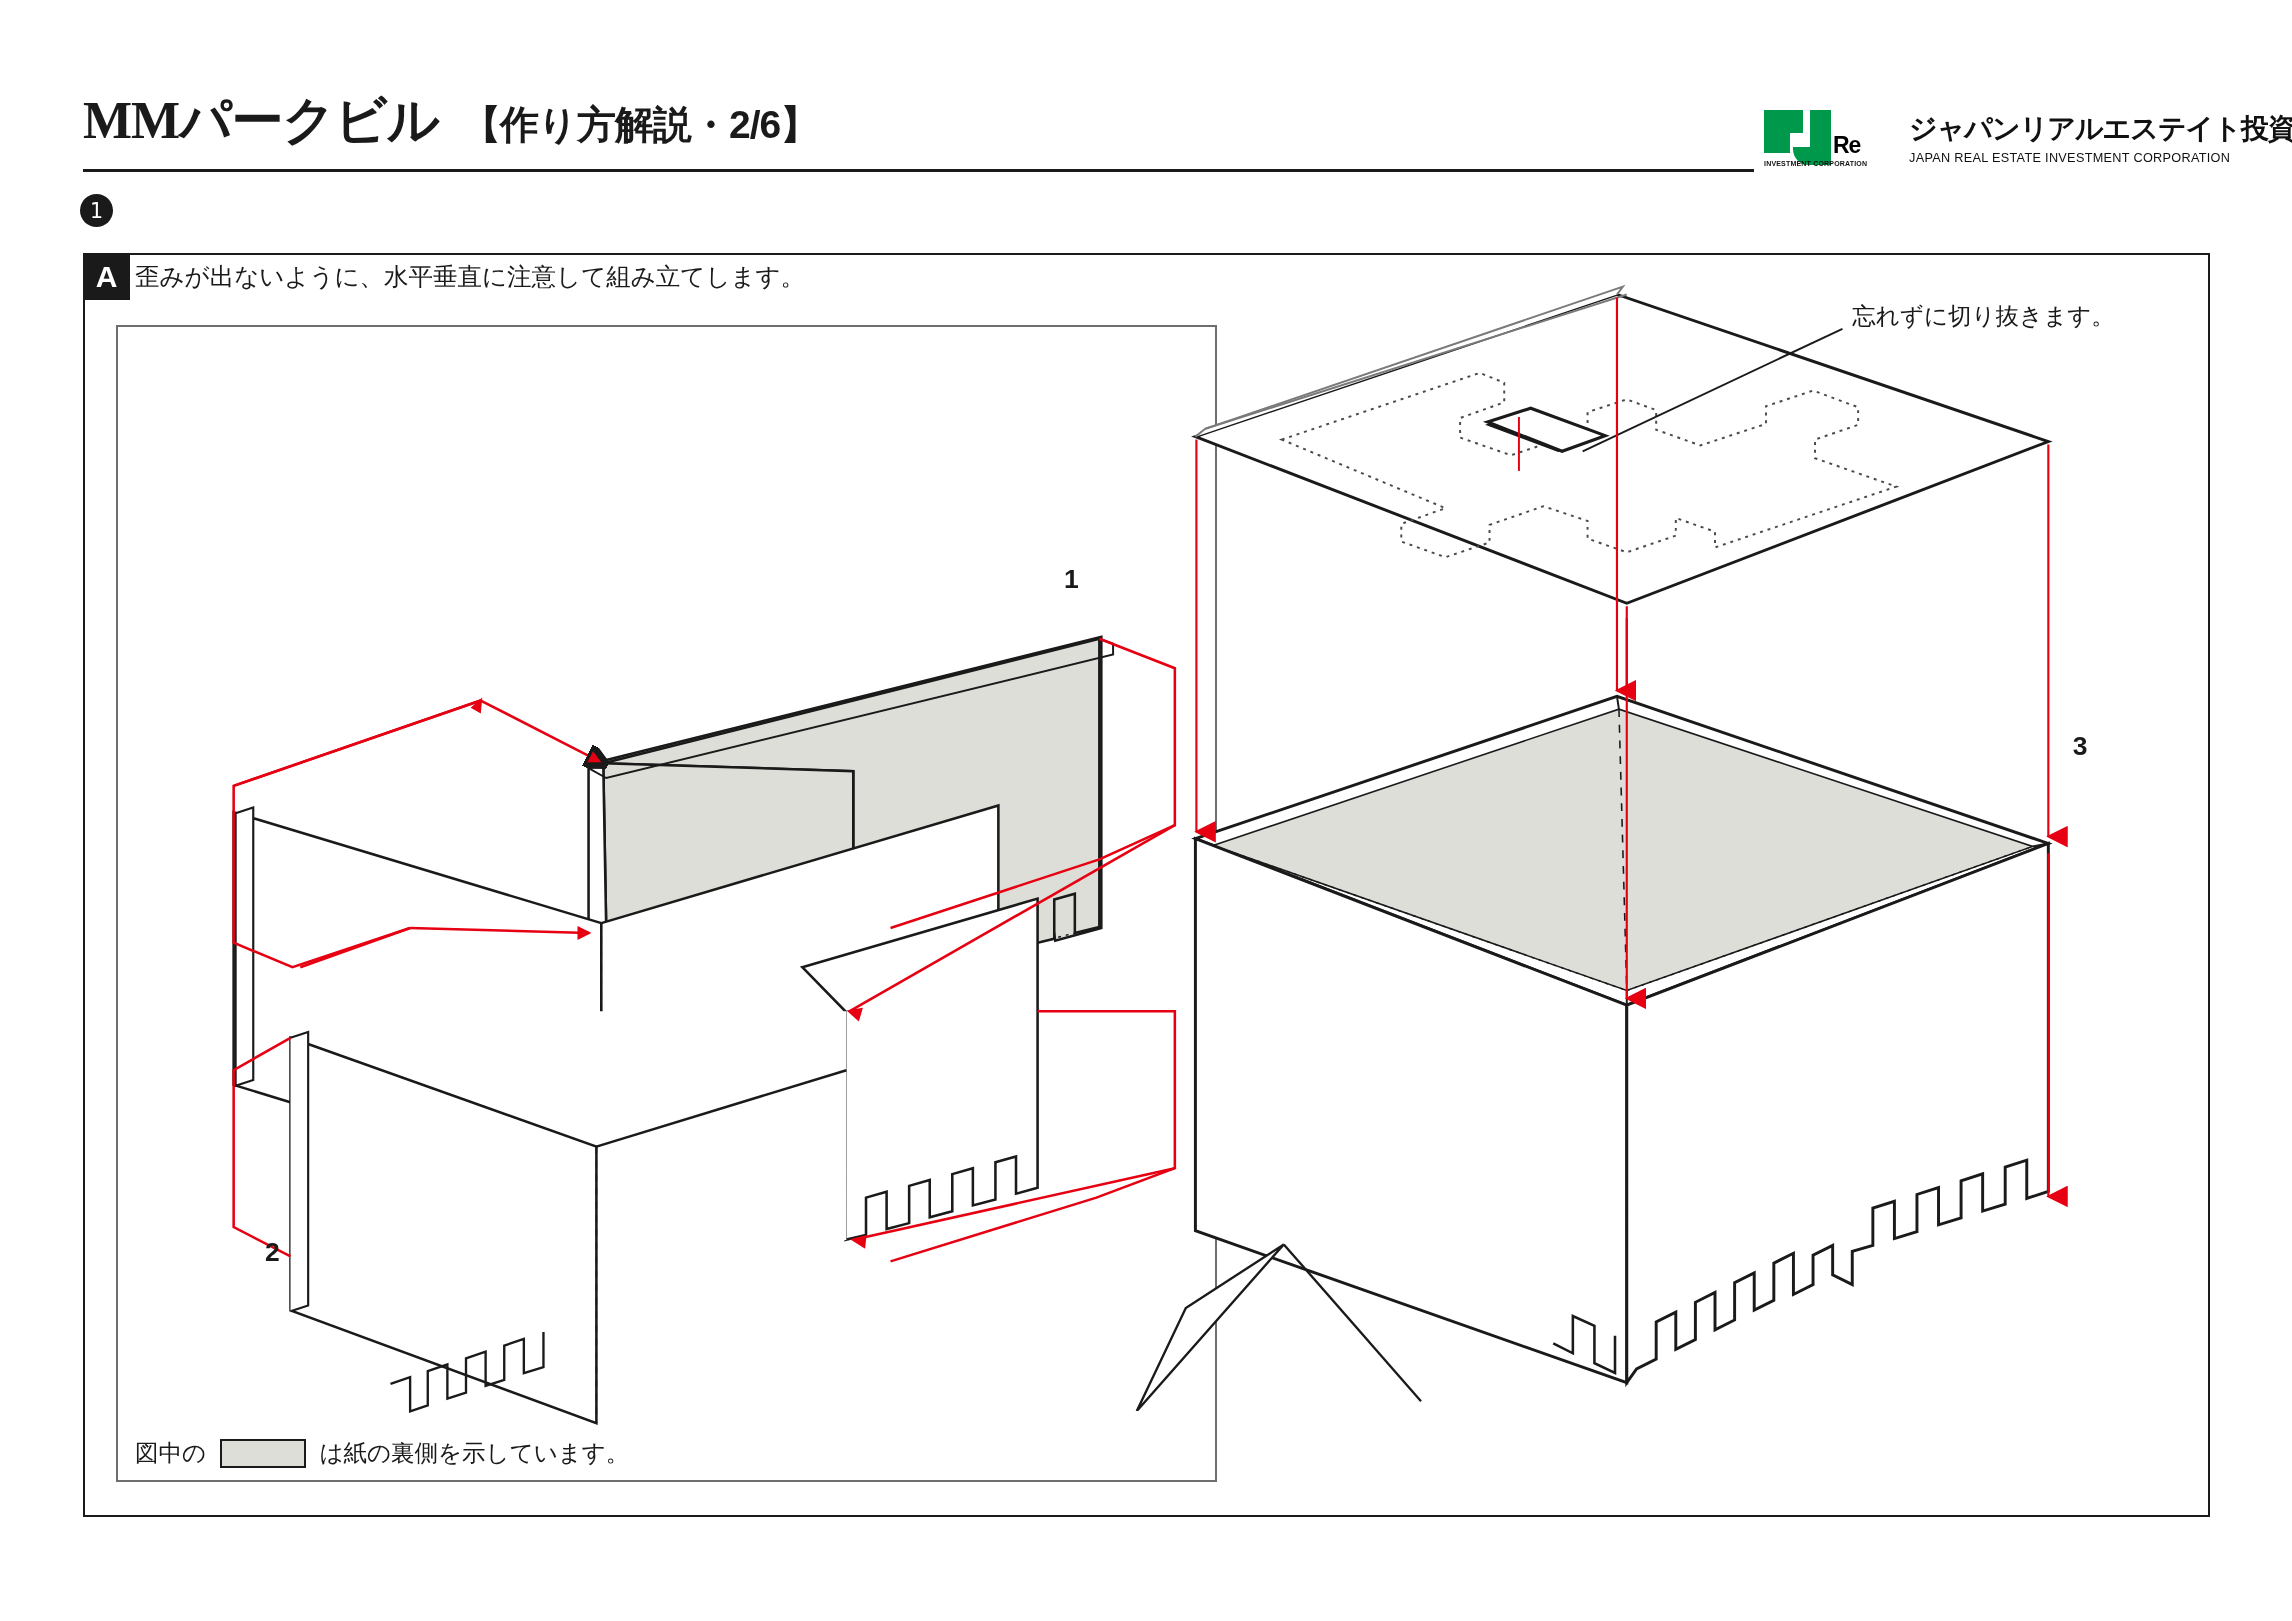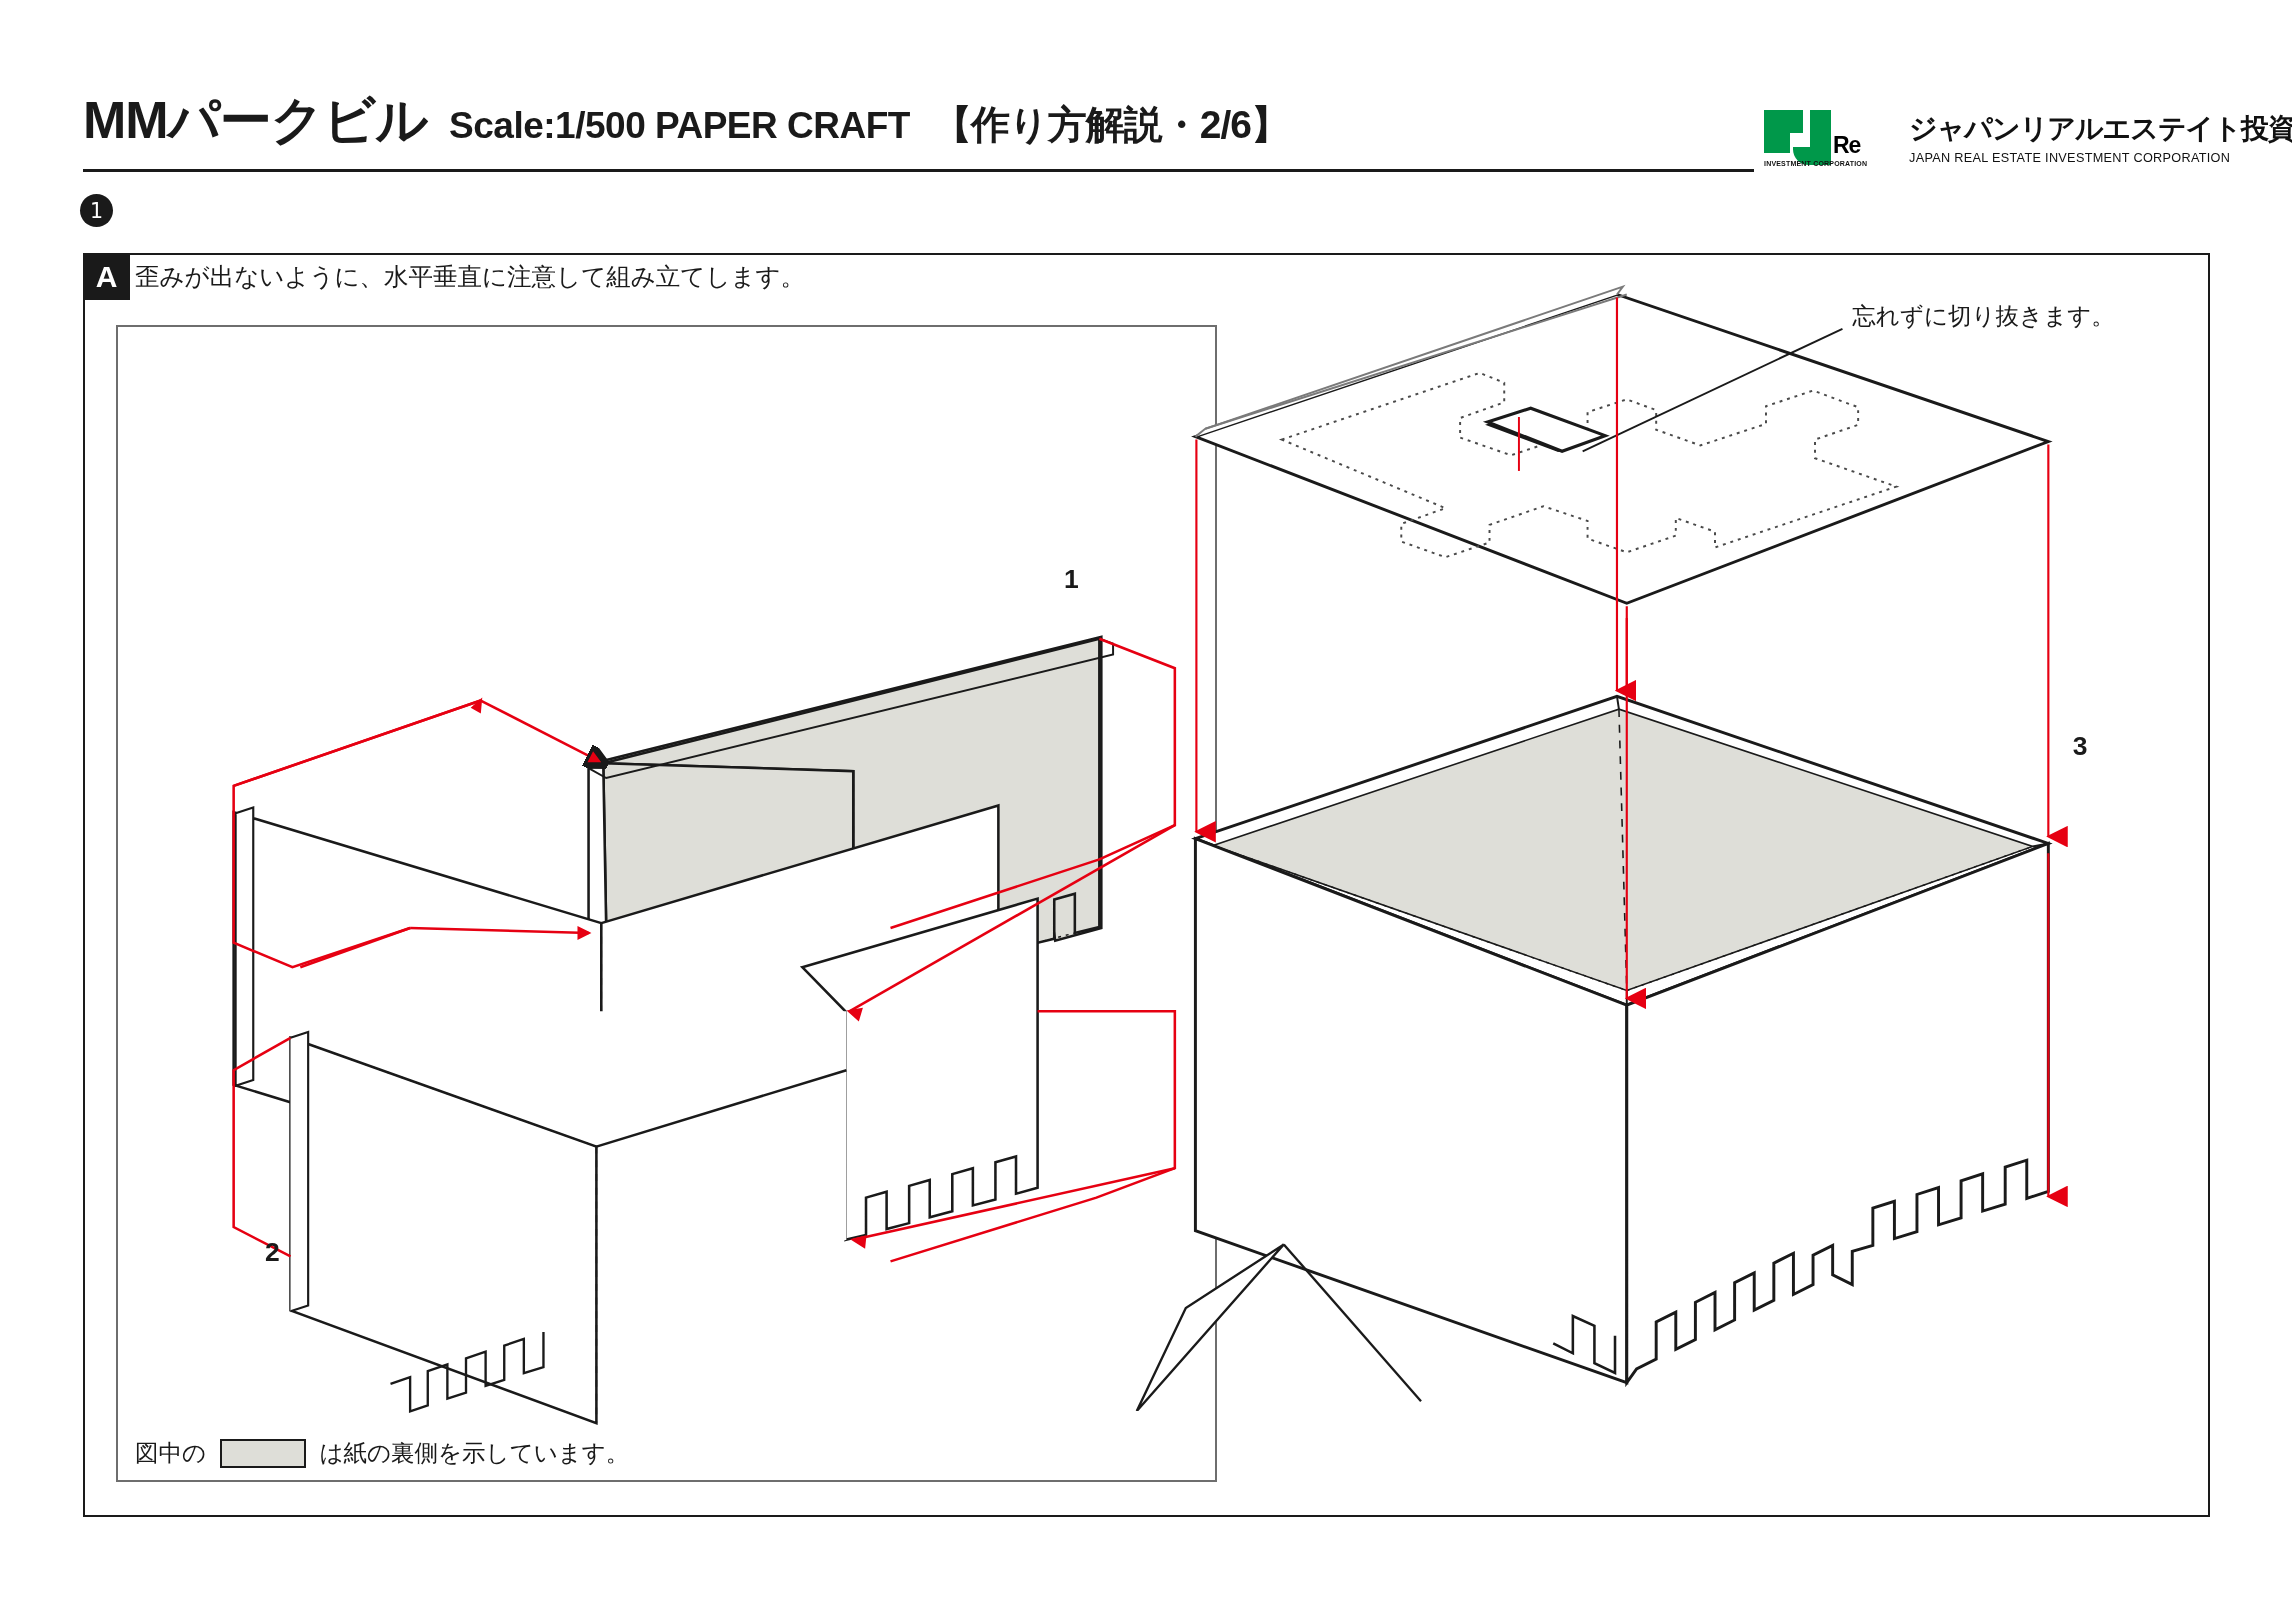--- a/index.html
+++ b/index.html
@@ -3,21 +3,21 @@
 <meta charset="utf-8">
 <style>
   html,body{margin:0;padding:0;background:#ffffff;}
   body{width:2293px;height:1621px;position:relative;
        font-family:"Liberation Sans","DejaVu Sans",sans-serif;color:#1a1a1a;}
   .sheet{position:absolute;inset:0;}
 
   
   .header{position:absolute;left:83px;top:86px;width:2127px;height:88px;}
   .title-row{display:flex;align-items:baseline;white-space:nowrap;}
-  .t-main{font-size:52px;font-weight:bold;letter-spacing:-1px;}
+  .t-main{font-size:52px;font-weight:bold;letter-spacing:-1px;font-family:Liberation Serif, serif;}
   .t-scale{font-size:37px;font-weight:bold;margin-left:21.6px;letter-spacing:-0.5px;}
   .t-bracket{font-size:39px;font-weight:bold;margin-left:23px;letter-spacing:-1px;}
   .title-rule{position:absolute;left:83px;top:169px;width:1671px;height:2.9px;background:#1a1a1a;}
 
   
   .logo{position:absolute;left:1764px;top:110px;display:flex;align-items:flex-start;}
   .logo-mark{position:relative;width:84px;height:61px;flex:none;}
   .lm-p{position:absolute;left:0;top:0;width:25.5px;height:43px;background:#00984a;}
   .lm-p2{position:absolute;left:0;top:0;width:39px;height:22.5px;background:#00984a;}
   .lm-j{position:absolute;left:46px;top:0;width:20.6px;height:55px;background:#00984a;}
@@ -64,21 +64,20 @@
   .note{font-family:"Liberation Sans","DejaVu Sans",sans-serif;font-size:24px;fill:#1a1a1a;}
 </style>
 </head>
 <body>
 
 <div class="sheet">
 
   <div class="header">
     <div class="title-row">
       <span class="t-main">MMパークビル</span>
-      <span class="t-scale">Scale:1/500 PAPER CRAFT</span>
       <span class="t-bracket">【作り方解説・2/6】</span>
     </div>
   </div>
   <div class="title-rule"></div>
 
   <div class="logo">
     <div class="logo-mark">
       <div class="lm-p"></div>
         <div class="lm-p2"></div>
       <div class="lm-j"></div>

